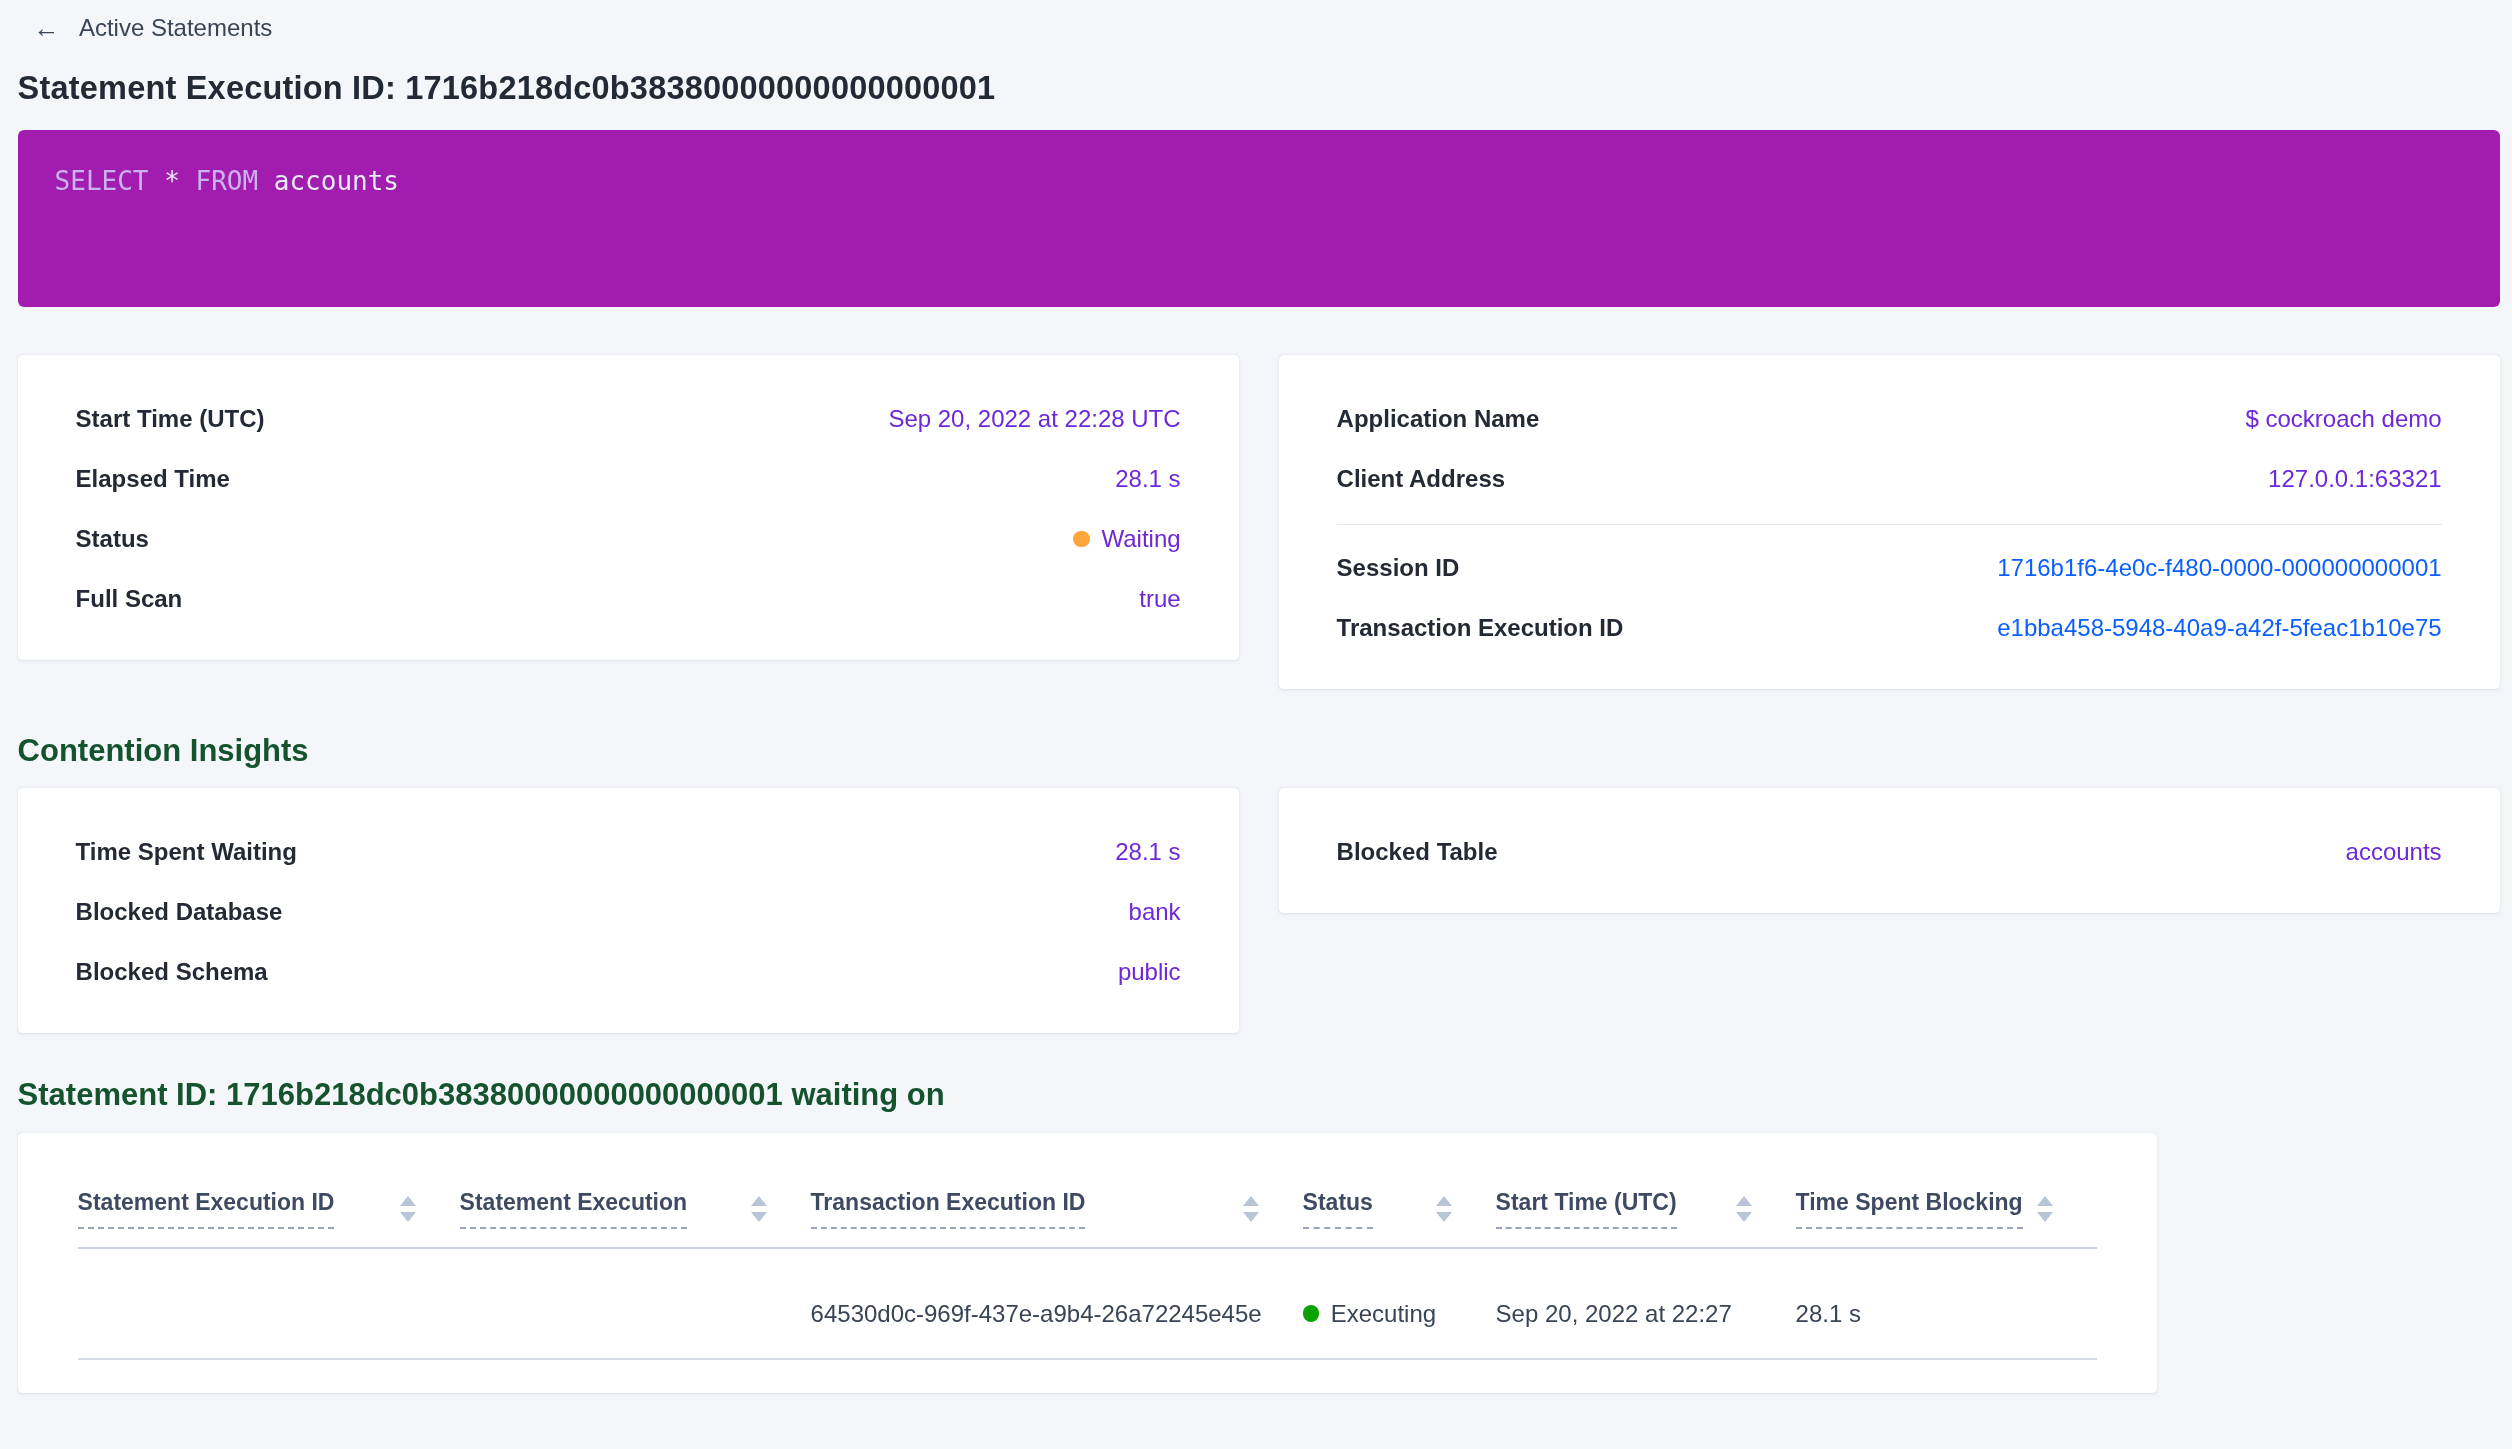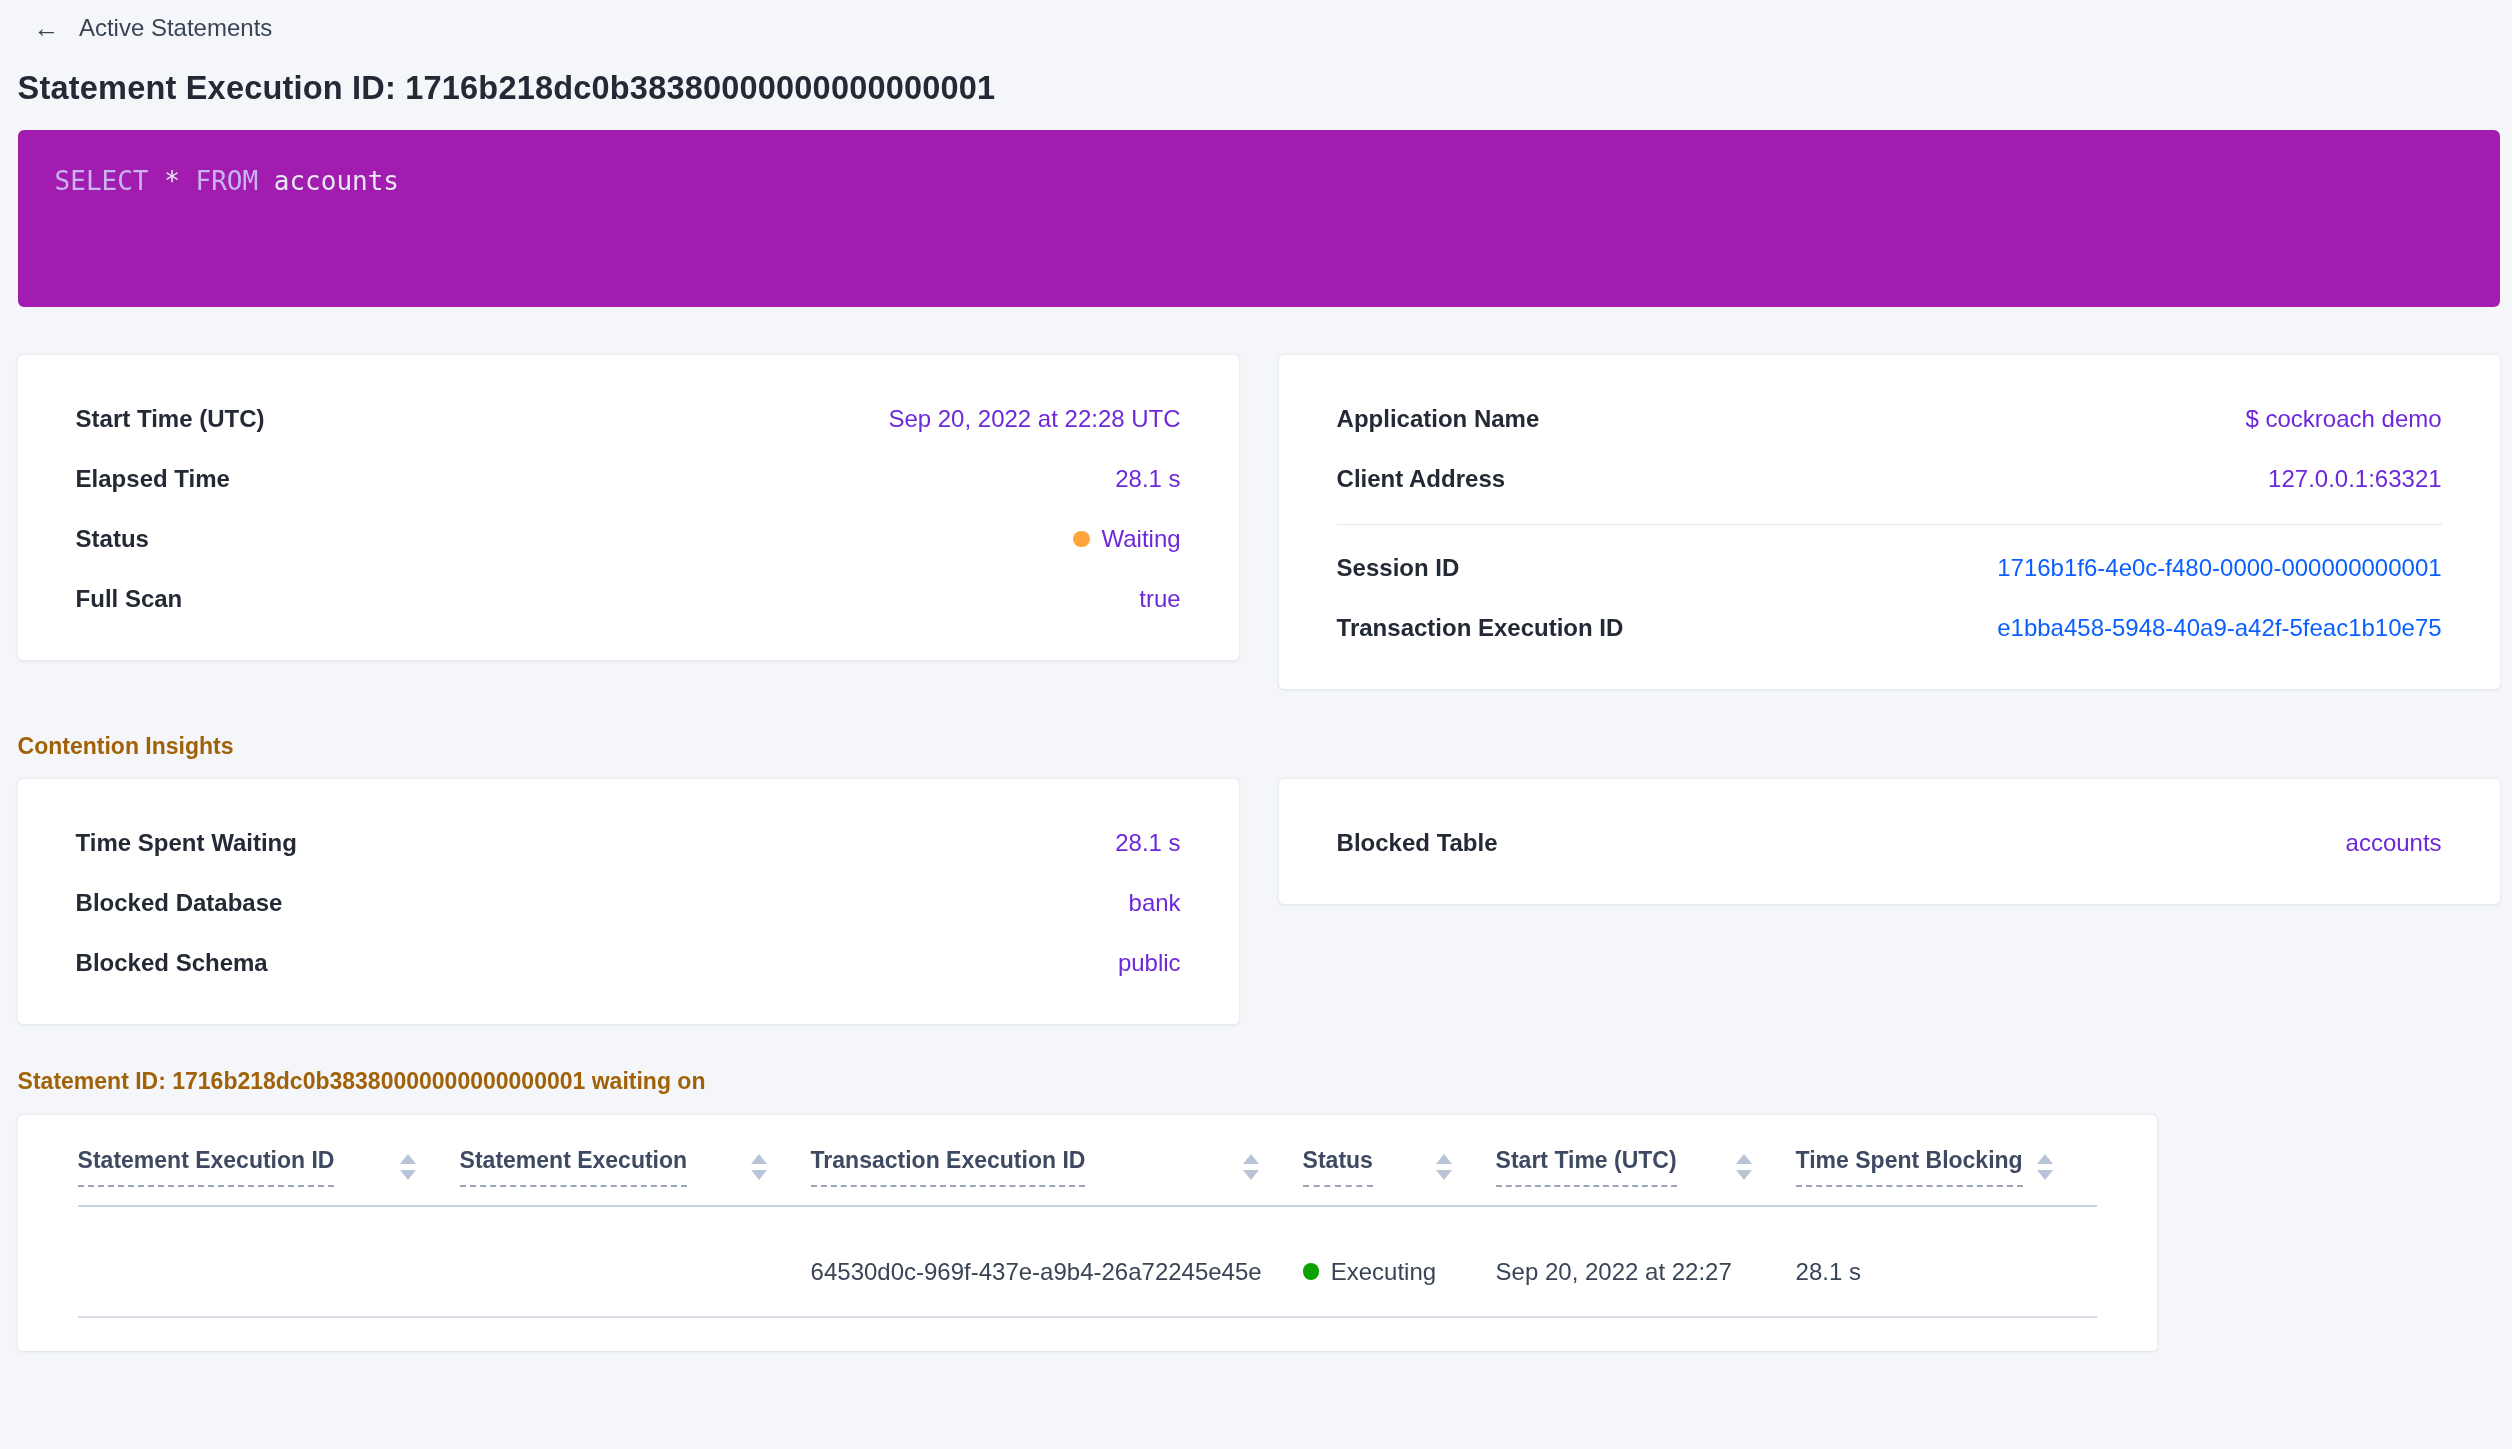--- a/index.html
+++ b/index.html
@@ -67,34 +67,34 @@
   a.id-link { color: #0b5fff; text-decoration: none; cursor: pointer; }
 
   .status-value { display: flex; align-items: center; gap: 11.4px; }
   .dot { width: 16.7px; height: 16.7px; border-radius: 50%; display: inline-block; flex: 0 0 auto; }
   .dot-waiting { background: #ffa53b; }
   .dot-executing { background: #0ca302; }
 
   
   h2.section {
     margin: 44px 0 19.3px 0;
-    font-size: 23px; font-weight: 700; color: #a16207;
+    font-size: 31px; font-weight: 700; color: #14532d;
   }
 
   
   .table-card {
     background: #ffffff; border-radius: 4.4px;
     box-shadow: 0 0.9px 3.5px rgba(60,75,100,0.10), 0 0 0.9px rgba(60,75,100,0.18);
     width: 2139px;
     padding: 0 60px 33px 60px;
     margin-top: 7px;
   }
   table.stmt-table { width: 100%; border-collapse: collapse; table-layout: fixed; }
   .stmt-table th {
-    padding: 32px 44px 0 0;
+    padding: 56px 44px 0 0;
     border-bottom: 2.6px solid #ccd3e0;
     text-align: left; vertical-align: bottom;
     font-size: 23px; font-weight: 700; color: #3e4a61;
     cursor: pointer;
   }
   .th-inner { display: flex; justify-content: space-between; align-items: center; padding-bottom: 17.6px; }
   .th-label { border-bottom: 2.6px dashed #9aa5b8; padding-bottom: 11.4px; white-space: nowrap; }
   .sort { display: flex; flex-direction: column; gap: 5.3px; cursor: pointer; }
   .tri { width: 0; height: 0; border-left: 8.8px solid transparent; border-right: 8.8px solid transparent; }
   .tri-up { border-bottom: 10.5px solid #b9c4d6; }

